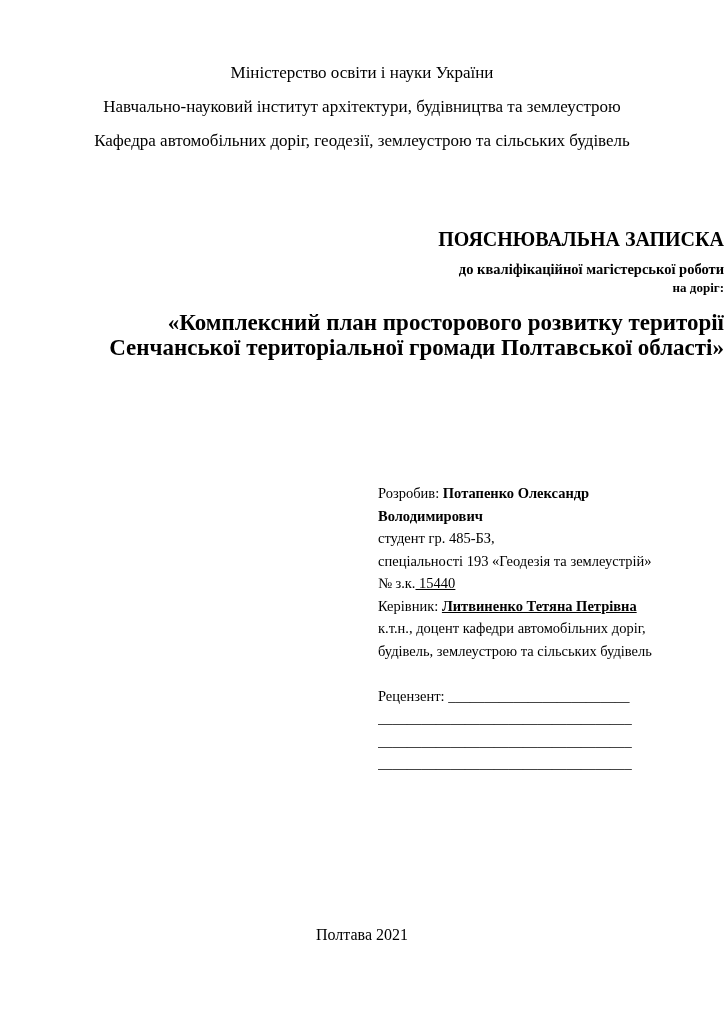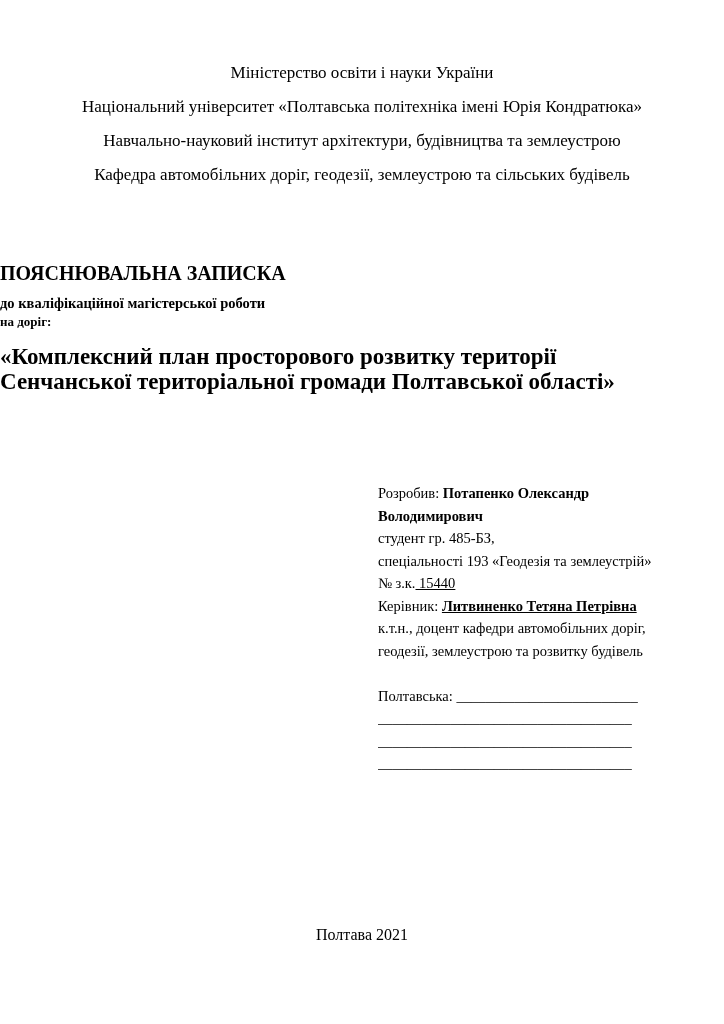--- a/index.html
+++ b/index.html
@@ -17,21 +17,21 @@
   .header {
     padding-top: 56px;
     text-align: center;
   }
   .header p {
     font-size: 17px;
     line-height: 34px;
     white-space: nowrap;
   }
   .title-block {
-    text-align: left;
+    text-align: right;
     margin-top: 70px;
   }
   .doc-title {
     font-size: 20px;
     font-weight: bold;
   }
   .subtitle {
     font-size: 14.5px;
     font-weight: bold;
     margin-top: 9px;
@@ -73,21 +73,20 @@
     font-size: 16px;
   }
 </style>
 </head>
 <body>
 
 <div class="page">
 
   <div class="header">
     <p>Міністерство освіти і науки України</p>
-    <p>Національний університет «Полтавська політехніка імені Юрія Кондратюка»</p>
     <p>Навчально-науковий інститут архітектури, будівництва та землеустрою</p>
     <p>Кафедра автомобільних доріг, геодезії, землеустрою та сільських будівель</p>
   </div>
 
   <div class="title-block">
     <div class="doc-title">ПОЯСНЮВАЛЬНА ЗАПИСКА</div>
     <div class="subtitle">до кваліфікаційної магістерської роботи</div>
     <div class="topic-label">на доріг:</div>
     <div class="topic">
       <div>«Комплексний план просторового розвитку території</div>
@@ -95,23 +94,23 @@
     </div>
   </div>
 
   <div class="attribution">
     <p><span>Розробив: </span><span class="bold">Потапенко Олександр Володимирович</span></p>
     <p>студент гр. 485-БЗ,</p>
     <p>спеціальності 193 «Геодезія та землеустрій»</p>
     <p><span>№ з.к.</span><span class="u"> 15440</span></p>
     <p><span>Керівник: </span><span class="bold u">Литвиненко Тетяна Петрівна</span></p>
     <p>к.т.н., доцент кафедри автомобільних доріг,</p>
-    <p>геодезії, землеустрою та розвитку будівель</p>
+    <p>будівель, землеустрою та сільських будівель</p>
     <div class="spacer"></div>
-    <p class="blank-line"><span>Полтавська: </span><span>_________________________</span></p>
+    <p class="blank-line"><span>Рецензент: </span><span>_________________________</span></p>
     <p class="blank-line">___________________________________</p>
     <p class="blank-line">___________________________________</p>
     <p class="blank-line">___________________________________</p>
   </div>
 
   <div class="footer">
     <span>Полтава 2021</span>
   </div>
 
 </div>

